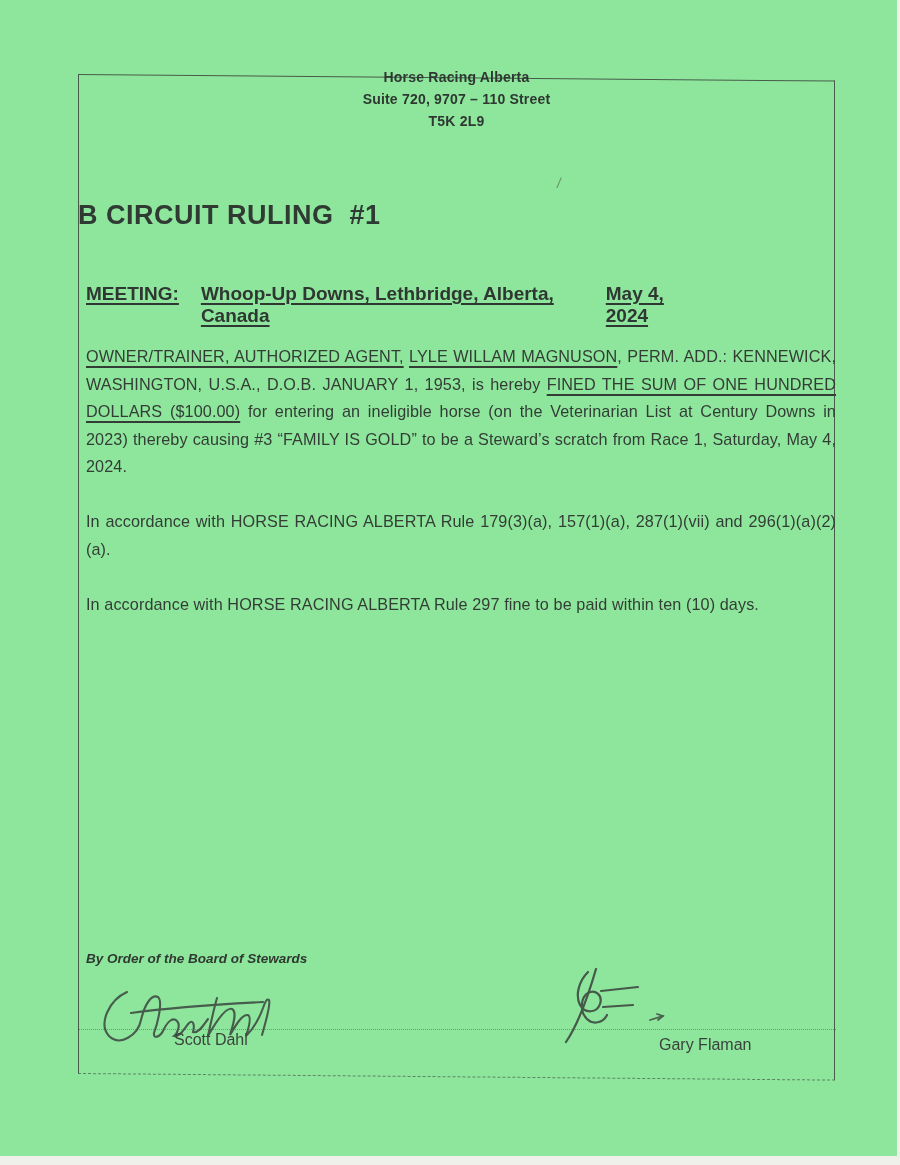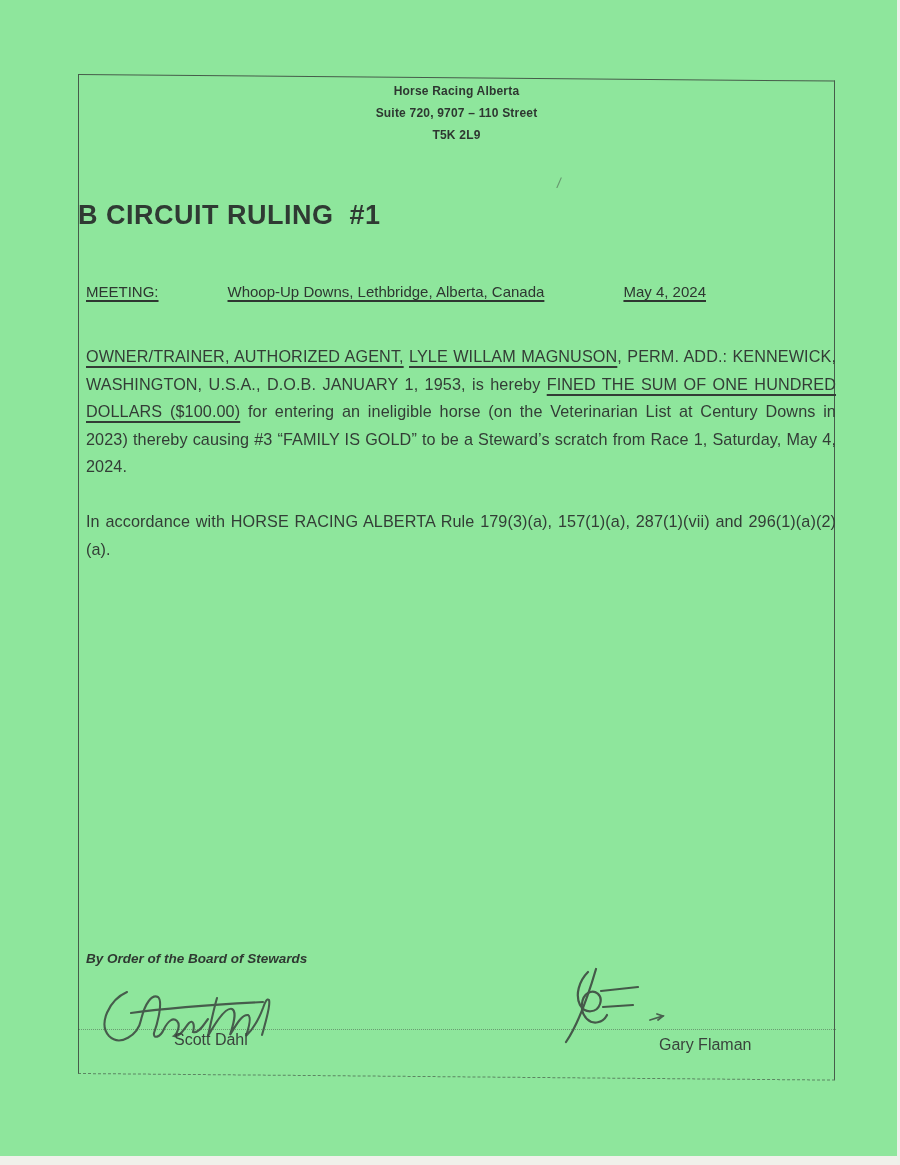--- a/index.html
+++ b/index.html
@@ -13,40 +13,40 @@
 
   .ruling-border {
     position:absolute; left:78px; top:74px; width:757px; height:1000px;
     border:1.5px solid rgba(58,68,60,0.85);
     border-bottom-style:dashed; border-bottom-color:rgba(58,68,60,0.6);
     transform:skewY(0.5deg); transform-origin:top left;
     pointer-events:none;
   }
 
   .org-header {
-    position:absolute; left:78px; top:80px; width:757px;
-    text-align:center; font-weight:700; font-size:12px; line-height:22px;
+    position:absolute; left:78px; top:66px; width:757px;
+    text-align:center; font-weight:700; font-size:14px; line-height:22px;
     color:#2e3731; letter-spacing:0.2px;
   }
 
   .stray-slash {
     position:absolute; left:557px; top:174px; font-size:15px;
     color:rgba(70,85,72,0.55); transform:rotate(8deg);
   }
 
   .ruling-title {
     position:absolute; left:78px; top:200px; width:757px;
     text-align:left; font-size:27px; font-weight:700; letter-spacing:0.5px;
     color:#2f3a33; white-space:pre;
   }
 
   .meeting-row {
     position:absolute; left:86px; top:283px; width:746px;
     display:flex; align-items:baseline;
-    font-size:15px; font-weight:400; color:#2e3731;gap:47px;
+    font-size:19px; font-weight:700; color:#2e3731;
   }
   .meeting-row .u { text-decoration:underline; text-decoration-thickness:1.5px; text-underline-offset:3px; }
   .meeting-label { margin-right:22px; }
   .meeting-date { margin-left:auto; margin-right:126px; }
 
   .body-par {
     position:absolute; left:86px; width:750px;
     font-size:16.2px; line-height:27.6px; text-align:justify;
     color:#333d36; letter-spacing:0.1px;
   }
@@ -94,20 +94,21 @@
   <div class="meeting-row">
     <span class="u meeting-label">MEETING:</span>
     <span class="u">Whoop-Up Downs, Lethbridge, Alberta, Canada</span>
     <span class="u meeting-date">May 4, 2024</span>
   </div>
 
   <p class="body-par p1"><span class="u">OWNER/TRAINER, AUTHORIZED AGENT,</span> <span class="u">LYLE WILLAM MAGNUSON</span><span>, PERM. ADD.: KENNEWICK, WASHINGTON, U.S.A., D.O.B. JANUARY 1, 1953, is hereby </span><span class="u">FINED THE SUM OF ONE HUNDRED DOLLARS ($100.00)</span><span> for entering an ineligible horse (on the Veterinarian List at Century Downs in 2023) thereby causing #3 “FAMILY IS GOLD” to be a Steward’s scratch from Race 1, Saturday, May 4, 2024.</span></p>
 
   <p class="body-par p2">In accordance with HORSE RACING ALBERTA Rule 179(3)(a), 157(1)(a), 287(1)(vii) and 296(1)(a)(2)(a).</p>
 
+  <p class="body-par p3">In accordance with HORSE RACING ALBERTA Rule 297 fine to be paid within ten (10) days.</p>
 
   <div class="by-order">By Order of the Board of Stewards</div>
 
   <div class="fold-line"></div>
 
   <svg class="sig-svg sig-scott" width="195" height="66" viewBox="0 0 195 66" fill="none">
     <g stroke="#3d4a41" stroke-width="2.1" stroke-linecap="round" opacity="0.88">
       <path d="M32,12 C14,20 3,44 14,56 C25,67 43,55 46,40 C50,23 57,14 63,17 C68,21 63,42 59,53 C58,59 65,58 69,49 C73,41 78,37 82,41 C86,45 82,54 79,56 C85,58 90,47 94,43 C98,39 100,45 98,52 C104,54 109,44 113,39"></path>
       <path d="M36,33 C80,27 130,24 168,22"></path>
       <path d="M122,18 C118,32 115,47 113,56 C122,40 131,27 137,29 C143,32 137,48 135,55 C141,45 147,34 153,35 C157,37 153,50 151,56 C157,50 164,39 168,28 C170,22 172,18 174,20 C176,25 170,44 167,55"></path>

